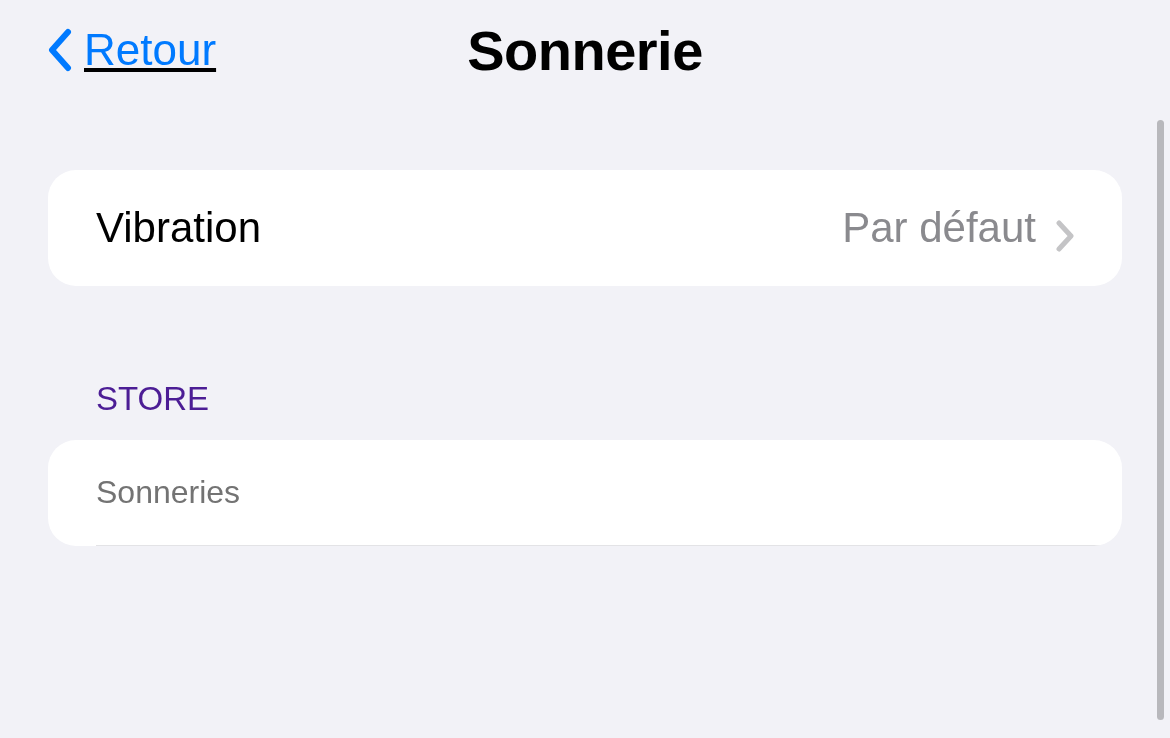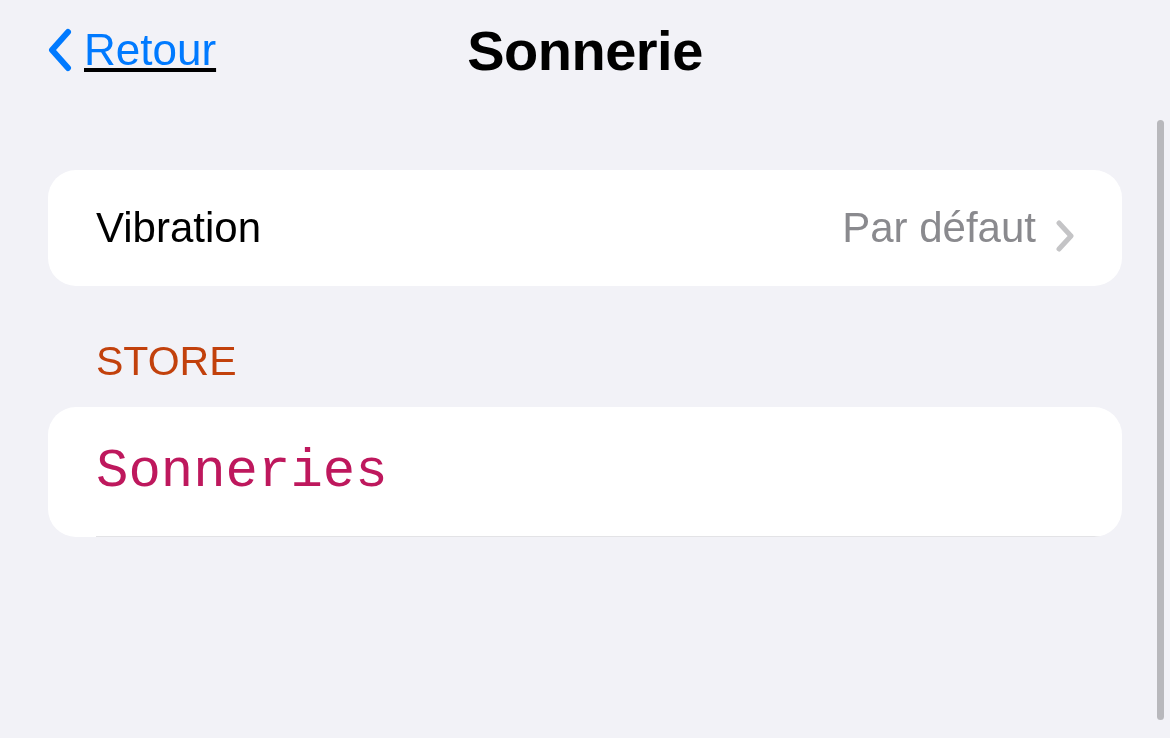--- a/index.html
+++ b/index.html
@@ -81,36 +81,35 @@
     }
     .chevron-right {
       display: inline-block;
     }
     .chevron-right svg {
       width: 18px;
       height: 32px;
       display: block;
     }
     .section-header {
-      font-size: 41px;
-      color: #c2410c;
+      font-size: 33px;
+      color: #4c1d95;
       letter-spacing: 0;
       padding: 0 48px 22px 48px;
-      margin-top: 52px;
+      margin-top: 94px;
       font-weight: 400;
     }
     .link-row {
       padding: 34px 48px;
       cursor: pointer;
     }
     .link-text {
-      font-size: 54px;
-      color: #be185d;
+      font-size: 32px;
+      color: #737373;
       font-weight: 400;
-      font-family: Liberation Mono, monospace;
     }
     .divider {
       height: 1px;
       background: #e3e3e6;
       margin-left: 48px;
     }
     .scrollbar {
       position: absolute;
       right: 6px;
       top: 120px;

